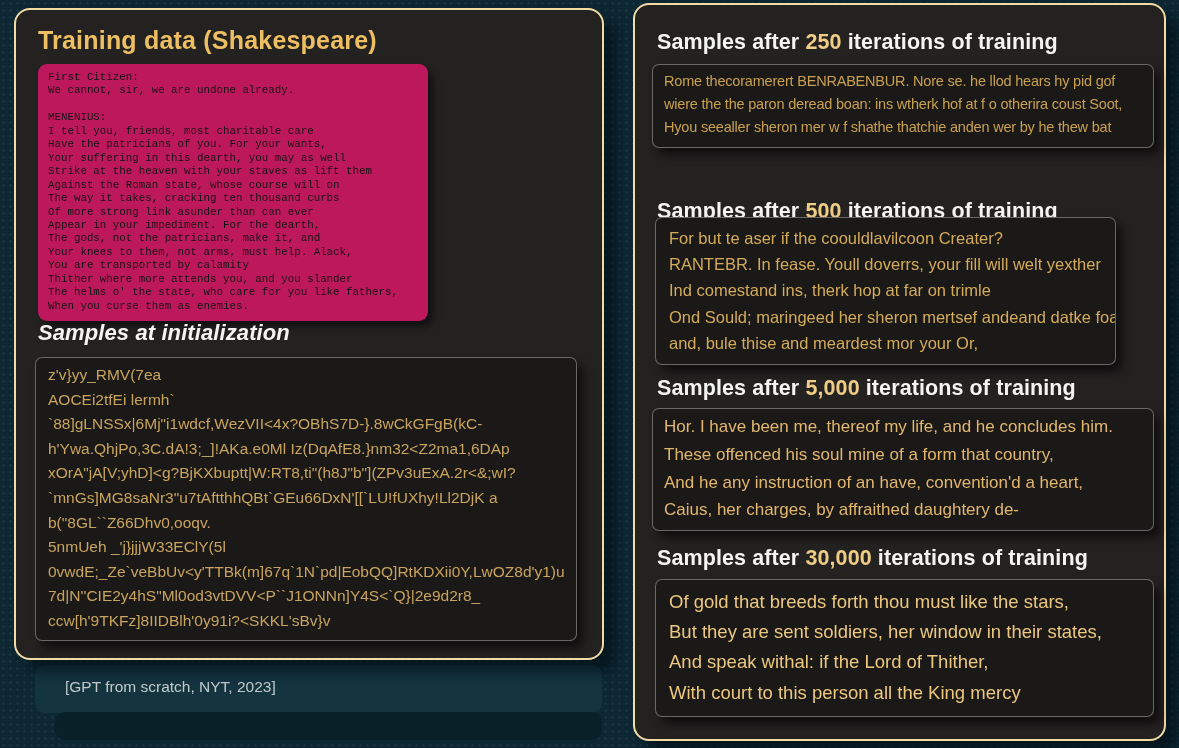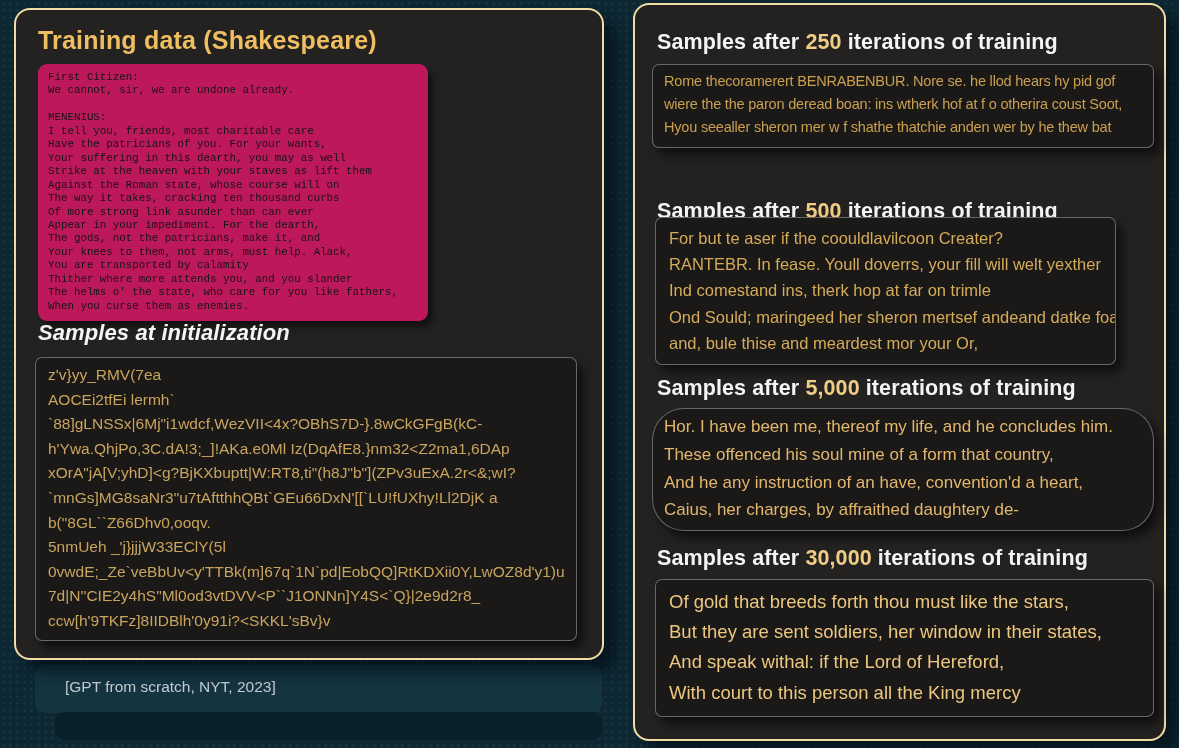--- a/index.html
+++ b/index.html
@@ -70,21 +70,21 @@
     letter-spacing: -0.2px;
   }
   .box-500 {
     left: 20px; top: 212px; width: 461px;
     padding: 7px 13px 8px 13px;
     color: #d4ab59; font-size: 16.5px; line-height: 26.2px;
   }
   .box-5000 {
     left: 17px; top: 403px; width: 502px;
     padding: 4px 11px 6px 11px;
-    color: #e2b76d; font-size: 17px; line-height: 27.8px; border-radius: 32px;
+    color: #e2b76d; font-size: 17px; line-height: 27.8px;
   }
   .box-30000 {
     left: 20px; top: 574px; width: 499px;
     padding: 7px 13px 8px 13px;
     color: #ecc77f; font-size: 18.5px; line-height: 30.2px;
   }
 
   .h-250   { left: 22px; top: 25px; }
   .h-500   { left: 22px; top: 181px; margin-top: 13px; }
   .h-5000  { left: 22px; top: 371px; }
@@ -185,17 +185,17 @@
       <div class="line">And he any instruction of an have, convention'd a heart,</div>
       <div class="line">Caius, her charges, by affraithed daughtery de-</div>
     </div>
 
   <div class="section-heading h-30000">
     <span>Samples after </span><span class="num">30,000</span><span> iterations of training</span>
   </div>
   <div class="sample-box box-30000">
       <div class="line">Of gold that breeds forth thou must like the stars,</div>
       <div class="line">But they are sent soldiers, her window in their states,</div>
-      <div class="line">And speak withal: if the Lord of Hereford,</div>
+      <div class="line">And speak withal: if the Lord of Thither,</div>
       <div class="line">With court to this person all the King mercy</div>
     </div>
 
 </div>
 
 </body></html>

